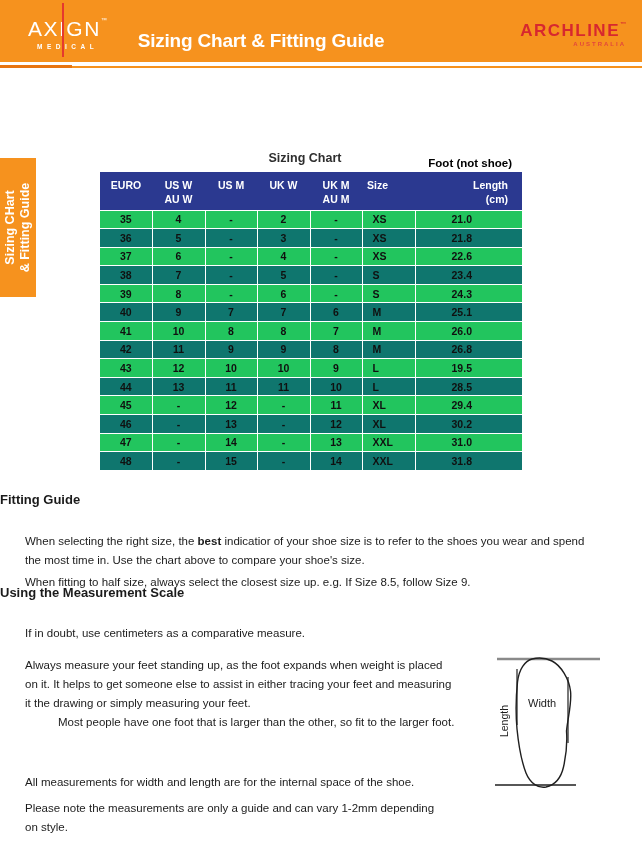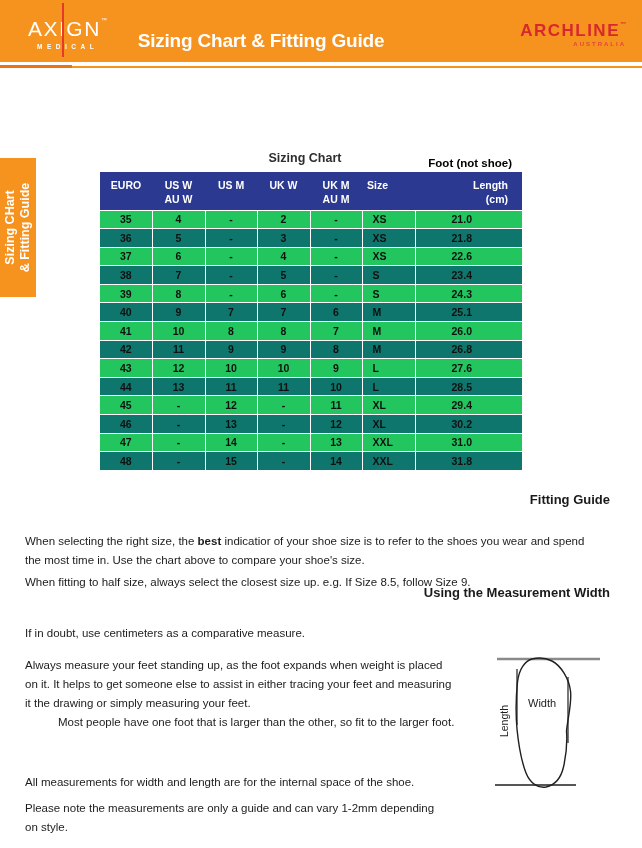--- a/index.html
+++ b/index.html
@@ -47,21 +47,21 @@
   .sizing-table th.col-length{text-align:right;padding-right:14px;}
   .sizing-table td{height:17.6px;box-sizing:content-box;font-size:10.5px;font-weight:bold;
                    color:#101010;text-align:center;padding:0;
                    border-top:1px solid #fff;border-right:1px solid #fff;}
   .sizing-table td:last-child{border-right:none;}
   .sizing-table td.col-size{text-align:left;padding-left:10px;}
   .sizing-table td.col-length{text-align:center;padding-right:14px;}
   tr.blue{background:#22c55e;} tr.lav{background:#0f766e;}
 
   
-  .h2{position:absolute;left:0;width:610px;text-align:right;
+  .h2{position:absolute;left:0;width:610px;text-align:left;
       font-size:13px;font-weight:bold;color:#1a1a1a;}
   .para{position:absolute;left:25px;font-size:11.5px;line-height:19px;color:#1c1c1c;
         white-space:pre-line;}
   #fitting-heading{top:492px;}
   #p1{top:520px;width:612px;}
   #p2{top:561px;width:612px;}
   #measure-heading{top:585px;}
   #p3{top:612px;width:500px;}
   #p4{top:644px;width:470px;}
   #p5{top:701px;width:470px;padding-left:33px;}
@@ -216,21 +216,21 @@
           <td class="col-size">M</td>
           <td class="col-length">26.8</td>
         </tr>
         <tr class="blue">
           <td>43</td>
           <td>12</td>
           <td>10</td>
           <td>10</td>
           <td>9</td>
           <td class="col-size">L</td>
-          <td class="col-length">27.6</td>
+          <td class="col-length">19.5</td>
         </tr>
         <tr class="lav">
           <td>44</td>
           <td>13</td>
           <td>11</td>
           <td>11</td>
           <td>10</td>
           <td class="col-size">L</td>
           <td class="col-length">28.5</td>
         </tr>
@@ -271,21 +271,21 @@
           <td class="col-length">31.8</td>
         </tr>
       </tbody>
   </table>
 
   <div class="h2" id="fitting-heading">Fitting Guide</div>
   <p class="para" id="p1"><span>When selecting the right size, the </span><b>best</b><span> indicatior of your shoe size is to refer to the shoes you wear and spend
 the most time in. Use the chart above to compare your shoe's size.</span></p>
   <p class="para" id="p2">When fitting to half size, always select the closest size up. e.g. If Size 8.5, follow Size 9.</p>
 
-  <div class="h2" id="measure-heading">Using the Measurement Width</div>
+  <div class="h2" id="measure-heading">Using the Measurement Scale</div>
   <p class="para" id="p3">If in doubt, use centimeters as a comparative measure.</p>
   <p class="para" id="p4">Always measure your feet standing up, as the foot expands when weight is placed
 on it. It helps to get someone else to assist in either tracing your feet and measuring
 it the drawing or simply measuring your feet.</p>
   <p class="para" id="p5">Most people have one foot that is larger than the other, so fit to the larger foot.</p>
   <p class="para" id="p6">All measurements for width and length are for the internal space of the shoe.</p>
   <p class="para" id="p7">Please note the measurements are only a guide and can vary 1-2mm depending
 on style.</p>
 
   <svg class="foot-svg" width="150" height="148" viewBox="0 0 150 148">

